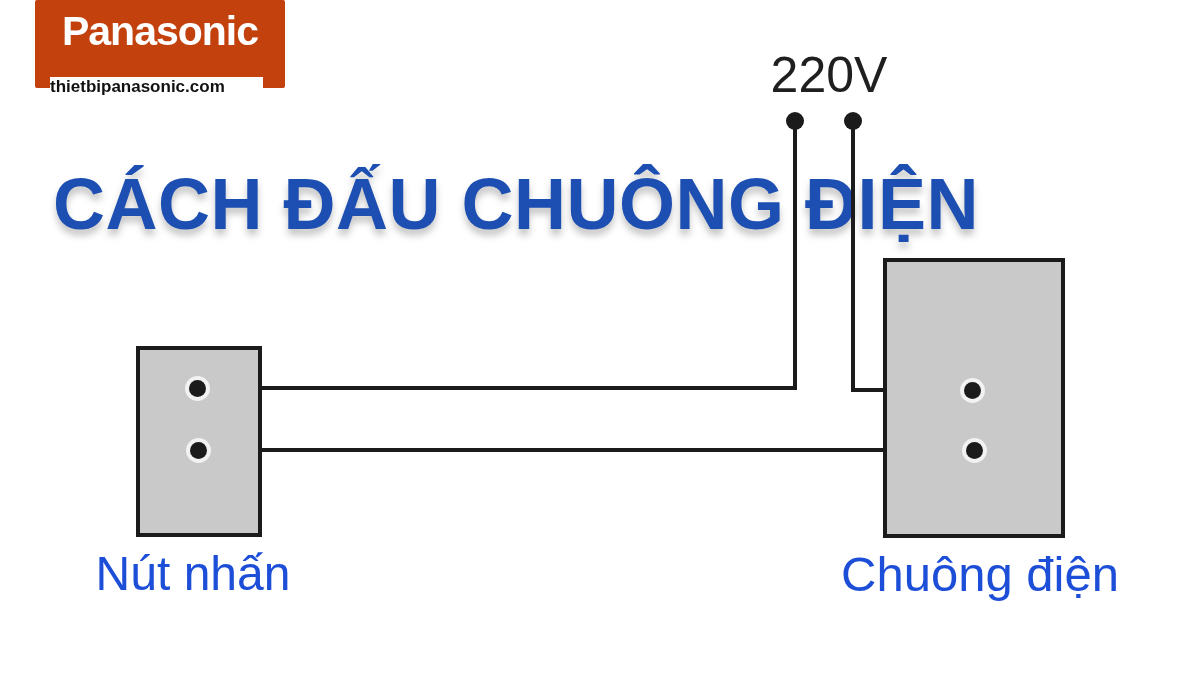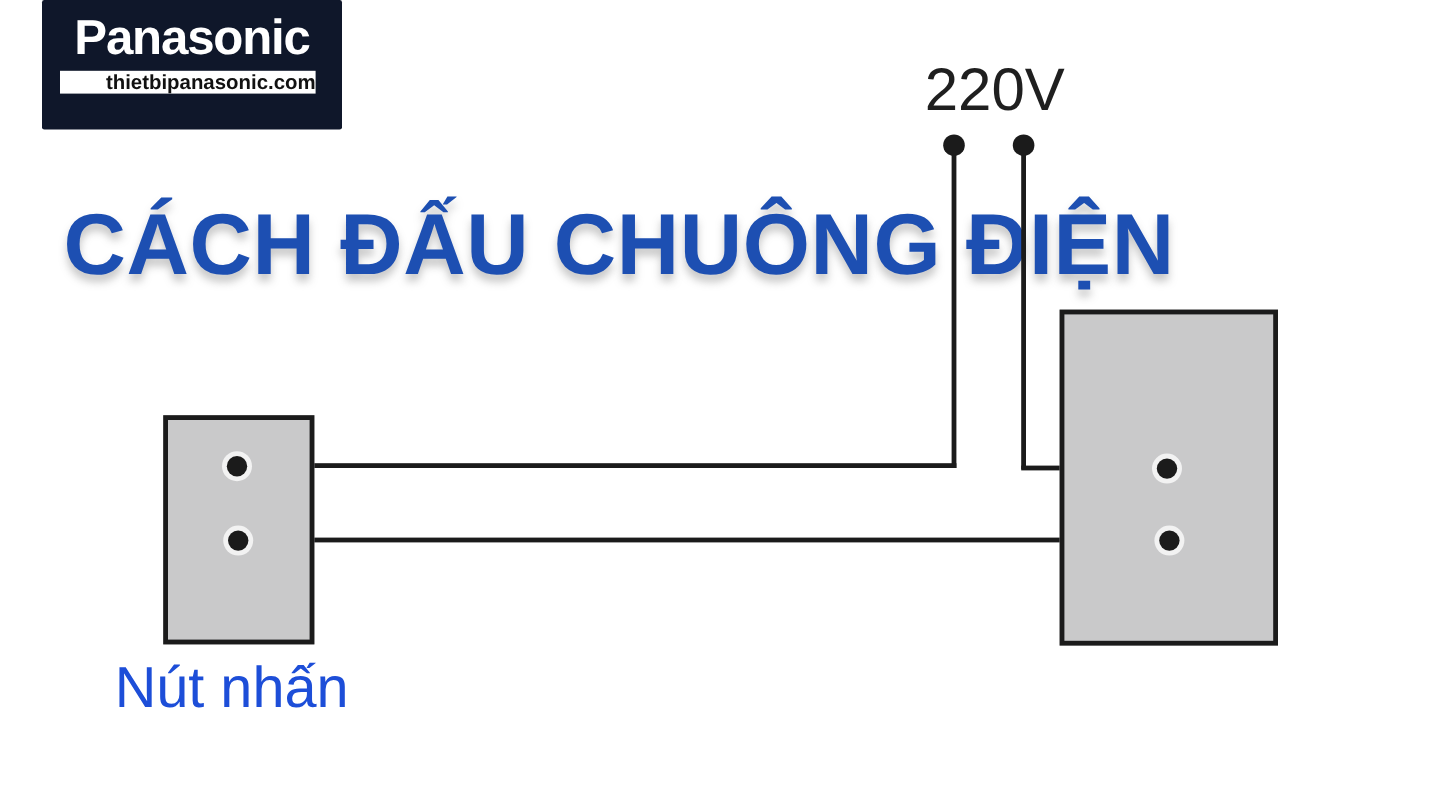--- a/index.html
+++ b/index.html
@@ -15,46 +15,46 @@
     background: #ffffff;
     overflow: hidden;
   }
 
   
   .logo-box {
     position: absolute;
     left: 35px;
     top: 0px;
     width: 250px;
-    height: 108px;
-    background: #0f172a;
+    height: 88px;
+    background: #c2410c;
     border-radius: 2px;
   }
   .logo-brand {
     position: absolute;
     left: 0;
     right: 0;
     top: 8px;
     text-align: center;
     color: #ffffff;
     font-size: 41px;
     font-weight: 700;
     letter-spacing: -1px;
     line-height: 46px;
   }
   .logo-band {
     position: absolute;
     left: 15px;
     width: 213px;
-    top: 59px;
+    top: 77px;
     height: 19px;
     background: #ffffff;
     display: flex;
     align-items: center;
-    justify-content: flex-end;
+    justify-content: flex-start;
   }
   .logo-site {
     color: #111111;
     font-size: 17px;
     font-weight: 700;
     letter-spacing: 0px;
     line-height: 19px;
   }
 
   
@@ -159,14 +159,15 @@
   <div class="comp-box box-bell"></div>
 
   <div class="node node-supply-left"></div>
   <div class="node node-supply-right"></div>
   <div class="node node-terminal node-pb-top"></div>
   <div class="node node-terminal node-pb-bottom"></div>
   <div class="node node-terminal node-bell-top"></div>
   <div class="node node-terminal node-bell-bottom"></div>
 
   <div class="comp-label label-push-button">Nút nhấn</div>
+  <div class="comp-label label-bell">Chuông điện</div>
 
 </div>
 
 </body></html>

